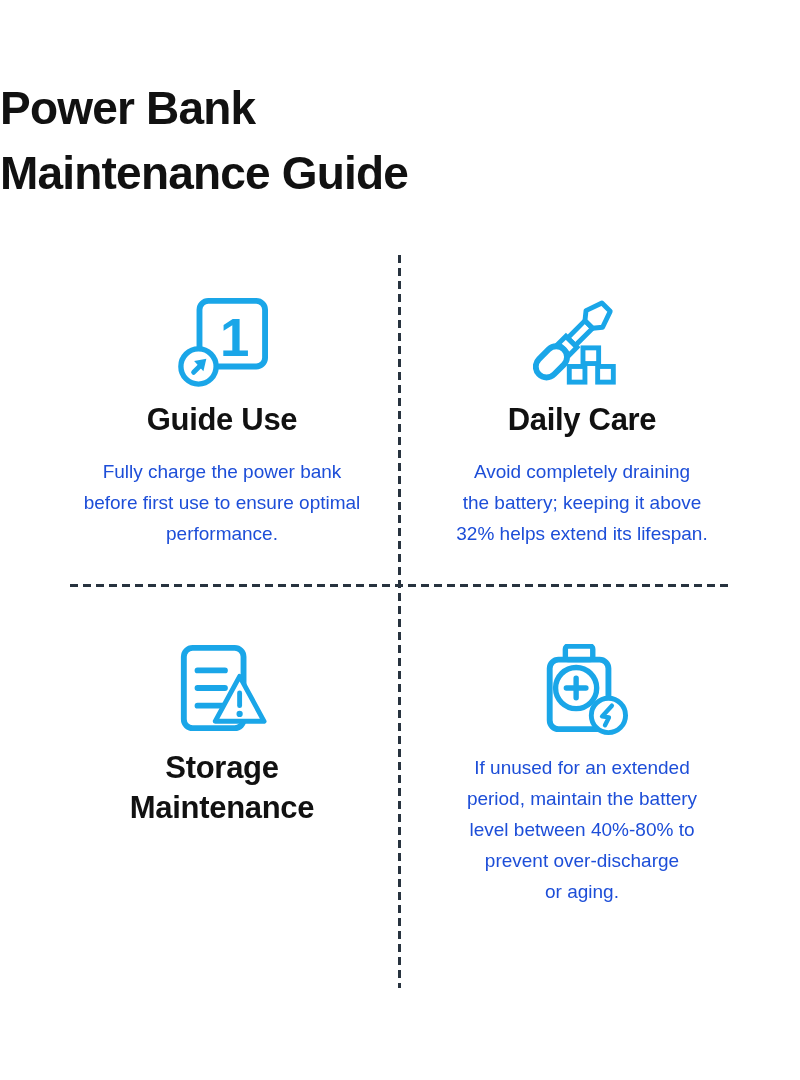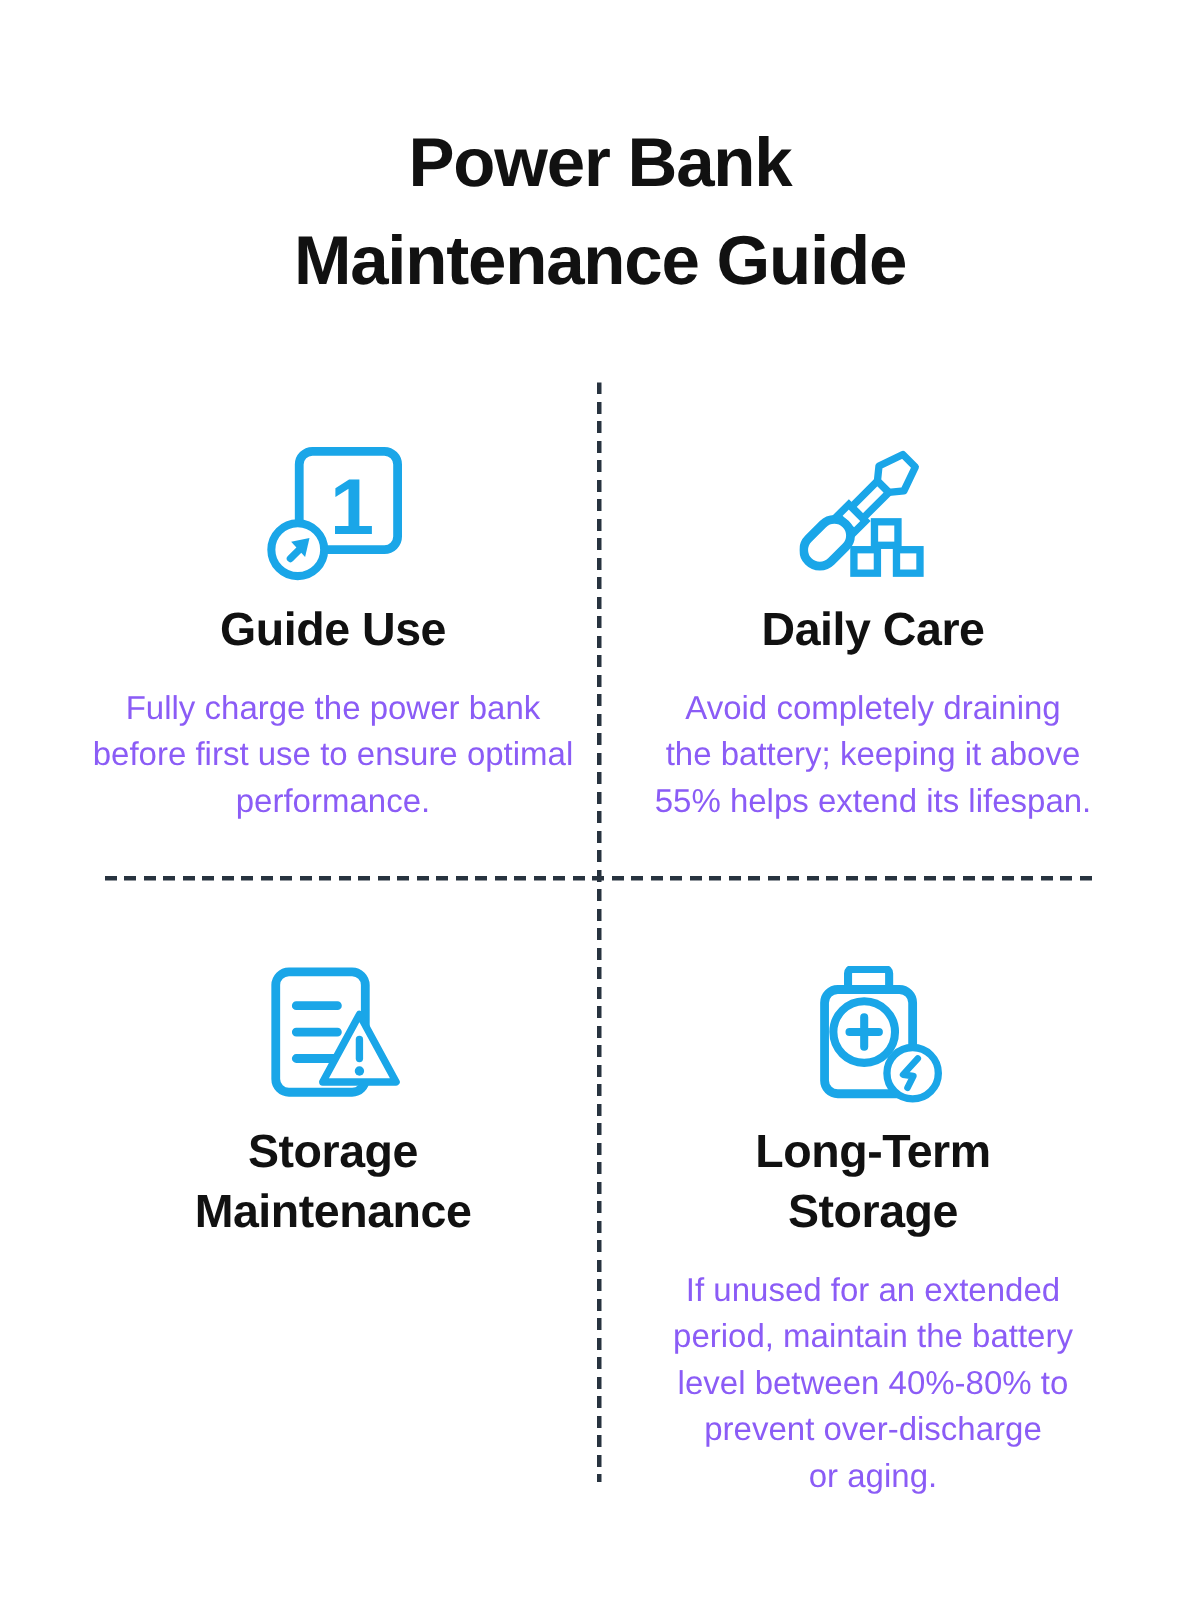--- a/index.html
+++ b/index.html
@@ -9,21 +9,20 @@
     font-family: "Liberation Sans", sans-serif;
     position: relative;
     overflow: hidden;
   }
   .page { position: absolute; inset: 0; }
 
   .title {
     position: absolute;
     top: 76px; left: 0; width: 800px;
     margin: 0;
-    text-align: center;
     font-size: 46px;
     font-weight: 800;
     line-height: 65px;
     letter-spacing: -0.8px;
     color: #111111;
     white-space: pre-line;
   }
 
   .divider-v {
     position: absolute;
@@ -59,23 +58,23 @@
     margin: 12px 0 0;
     font-size: 31px;
     font-weight: 800;
     line-height: 40px;
     letter-spacing: -0.3px;
     color: #111111;
     white-space: pre-line;
   }
   .quad p {
     margin: 16px 0 0;
-    font-size: 22px;
+    font-size: 19px;
     line-height: 31px;
-    color: #8b5cf6;
+    color: #1d4ed8;
     white-space: pre-line;
   }
 </style>
 </head>
 <body>
 
 <div class="page">
 
   <h1 class="title">Power Bank
 Maintenance Guide</h1>
@@ -109,21 +108,21 @@
           <path d="M72 -5.5 L80 -12 L97 -6 L97 6 L80 12 L72 5.5 Z" stroke-width="5" stroke-linejoin="round"></path>
         </g>
         <rect x="51" y="53" width="16" height="16" fill="none" stroke="#1aa6e8" stroke-width="5"></rect>
         <rect x="37" y="72" width="16" height="16" fill="none" stroke="#1aa6e8" stroke-width="5"></rect>
         <rect x="66" y="72" width="16" height="16" fill="none" stroke="#1aa6e8" stroke-width="5"></rect>
       </svg>
     </span>
     <h2>Daily Care</h2>
     <p>Avoid completely draining
 the battery; keeping it above
-55% helps extend its lifespan.</p>
+32% helps extend its lifespan.</p>
   </section>
 
   <section class="quad q3">
     <span class="icon">
       <svg viewBox="0 0 100 94" xmlns="http://www.w3.org/2000/svg">
         <rect x="11" y="4" width="61" height="82" rx="9" fill="none" stroke="#1aa6e8" stroke-width="6"></rect>
         <path d="M25 27 H53 M25 45 H53 M25 63 H53" fill="none" stroke="#1aa6e8" stroke-width="6" stroke-linecap="round"></path>
         <path d="M68 33 L93 79 L43 79 Z" fill="#ffffff" stroke="#1aa6e8" stroke-width="5" stroke-linejoin="round"></path>
         <path d="M68 50 V63" fill="none" stroke="#1aa6e8" stroke-width="5" stroke-linecap="round"></path>
         <circle cx="68" cy="71.5" r="3.2" fill="#1aa6e8" stroke="none"></circle>
@@ -137,22 +136,20 @@
     <span class="icon">
       <svg viewBox="0 0 100 94" xmlns="http://www.w3.org/2000/svg">
         <rect x="33" y="2" width="28" height="14" rx="3" fill="none" stroke="#1aa6e8" stroke-width="5.5"></rect>
         <rect x="17" y="16" width="60" height="71" rx="9" fill="none" stroke="#1aa6e8" stroke-width="6"></rect>
         <circle cx="44" cy="45" r="21" fill="#ffffff" stroke="#1aa6e8" stroke-width="5.5"></circle>
         <path d="M34 45 H54 M44 35 V55" fill="none" stroke="#1aa6e8" stroke-width="5.5" stroke-linecap="round"></path>
         <circle cx="77" cy="73" r="17.5" fill="#ffffff" stroke="#1aa6e8" stroke-width="5"></circle>
         <path d="M80.5 63 L70.5 74 L77.5 75 L73.5 83" fill="none" stroke="#1aa6e8" stroke-width="4.5" stroke-linecap="round" stroke-linejoin="round"></path>
       </svg>
     </span>
-    <h2>Long-Term
-Storage</h2>
     <p>If unused for an extended
 period, maintain the battery
 level between 40%-80% to
 prevent over-discharge
 or aging.</p>
   </section>
 
 </div>
 
 </body></html>

